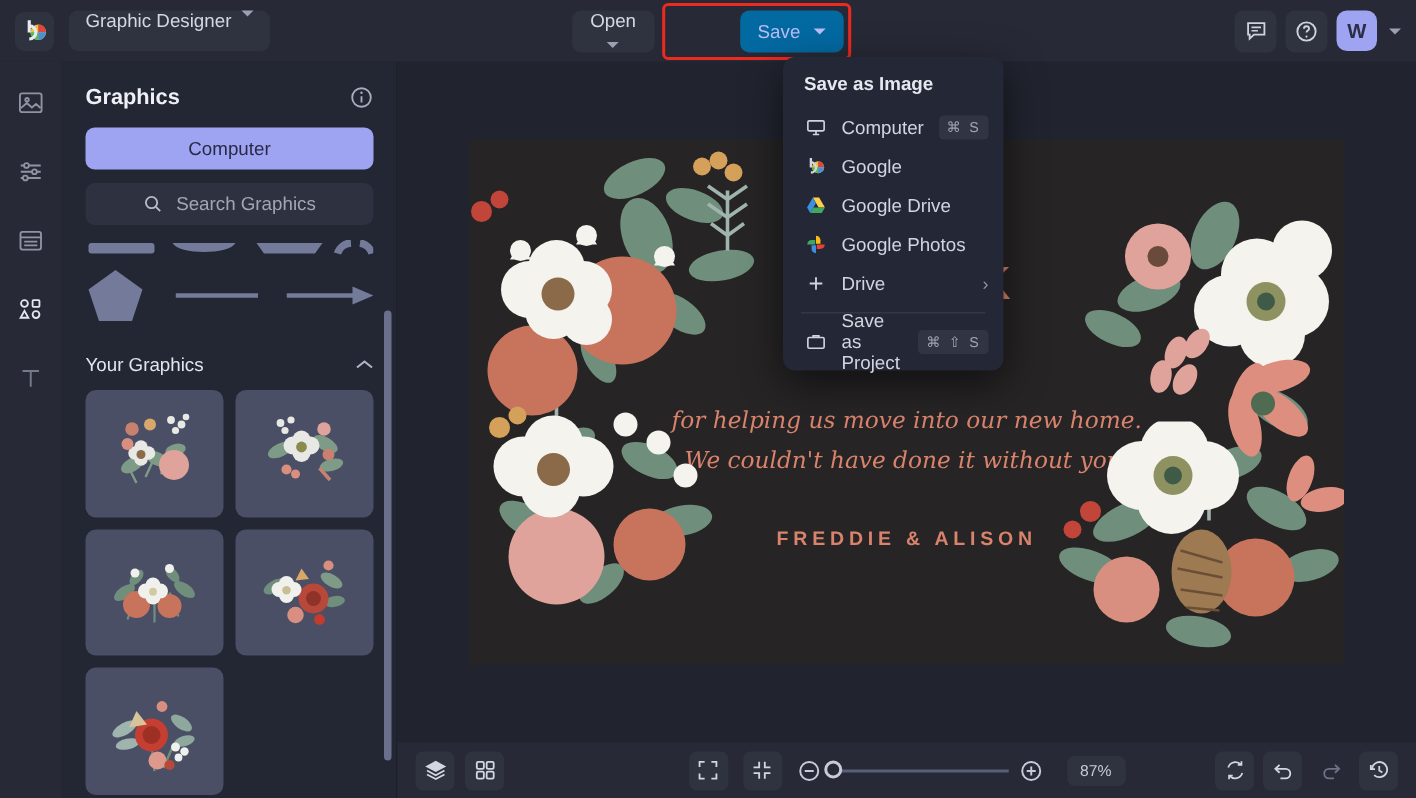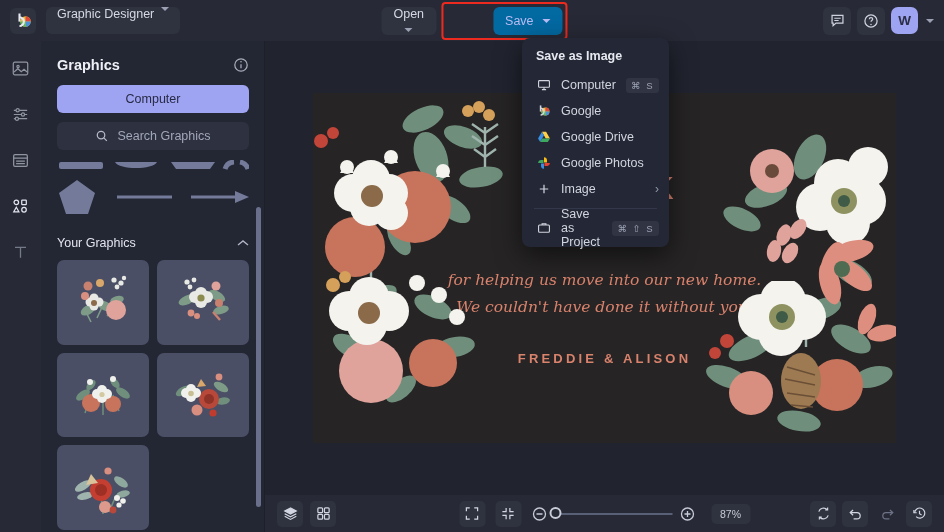--- a/index.html
+++ b/index.html
@@ -255,21 +255,21 @@
       </span>
       <span class="dd-label">Google Photos</span>
     </div>
 
     <div class="dd-item">
       <span class="dd-ico">
         <svg width="14" height="14" viewBox="0 0 16 16" stroke="#d2d5e0" stroke-width="1.4">
           <path d="M8 3.2v9.6M3.2 8h9.6"></path>
         </svg>
       </span>
-      <span class="dd-label">Image</span>
+      <span class="dd-label">Drive</span>
       <span class="dd-arrow">›</span>
     </div>
 
     <div class="dd-sep"></div>
 
     <div class="dd-item">
       <span class="dd-ico">
         <svg width="14" height="14" viewBox="0 0 16 16" fill="none" stroke="#d2d5e0" stroke-width="1.25">
           <rect x="1.8" y="4.6" width="12.4" height="8.2" rx="1.1"></rect>
           <path d="M5.8 4.6V3.3h4.4v1.3"></path>

